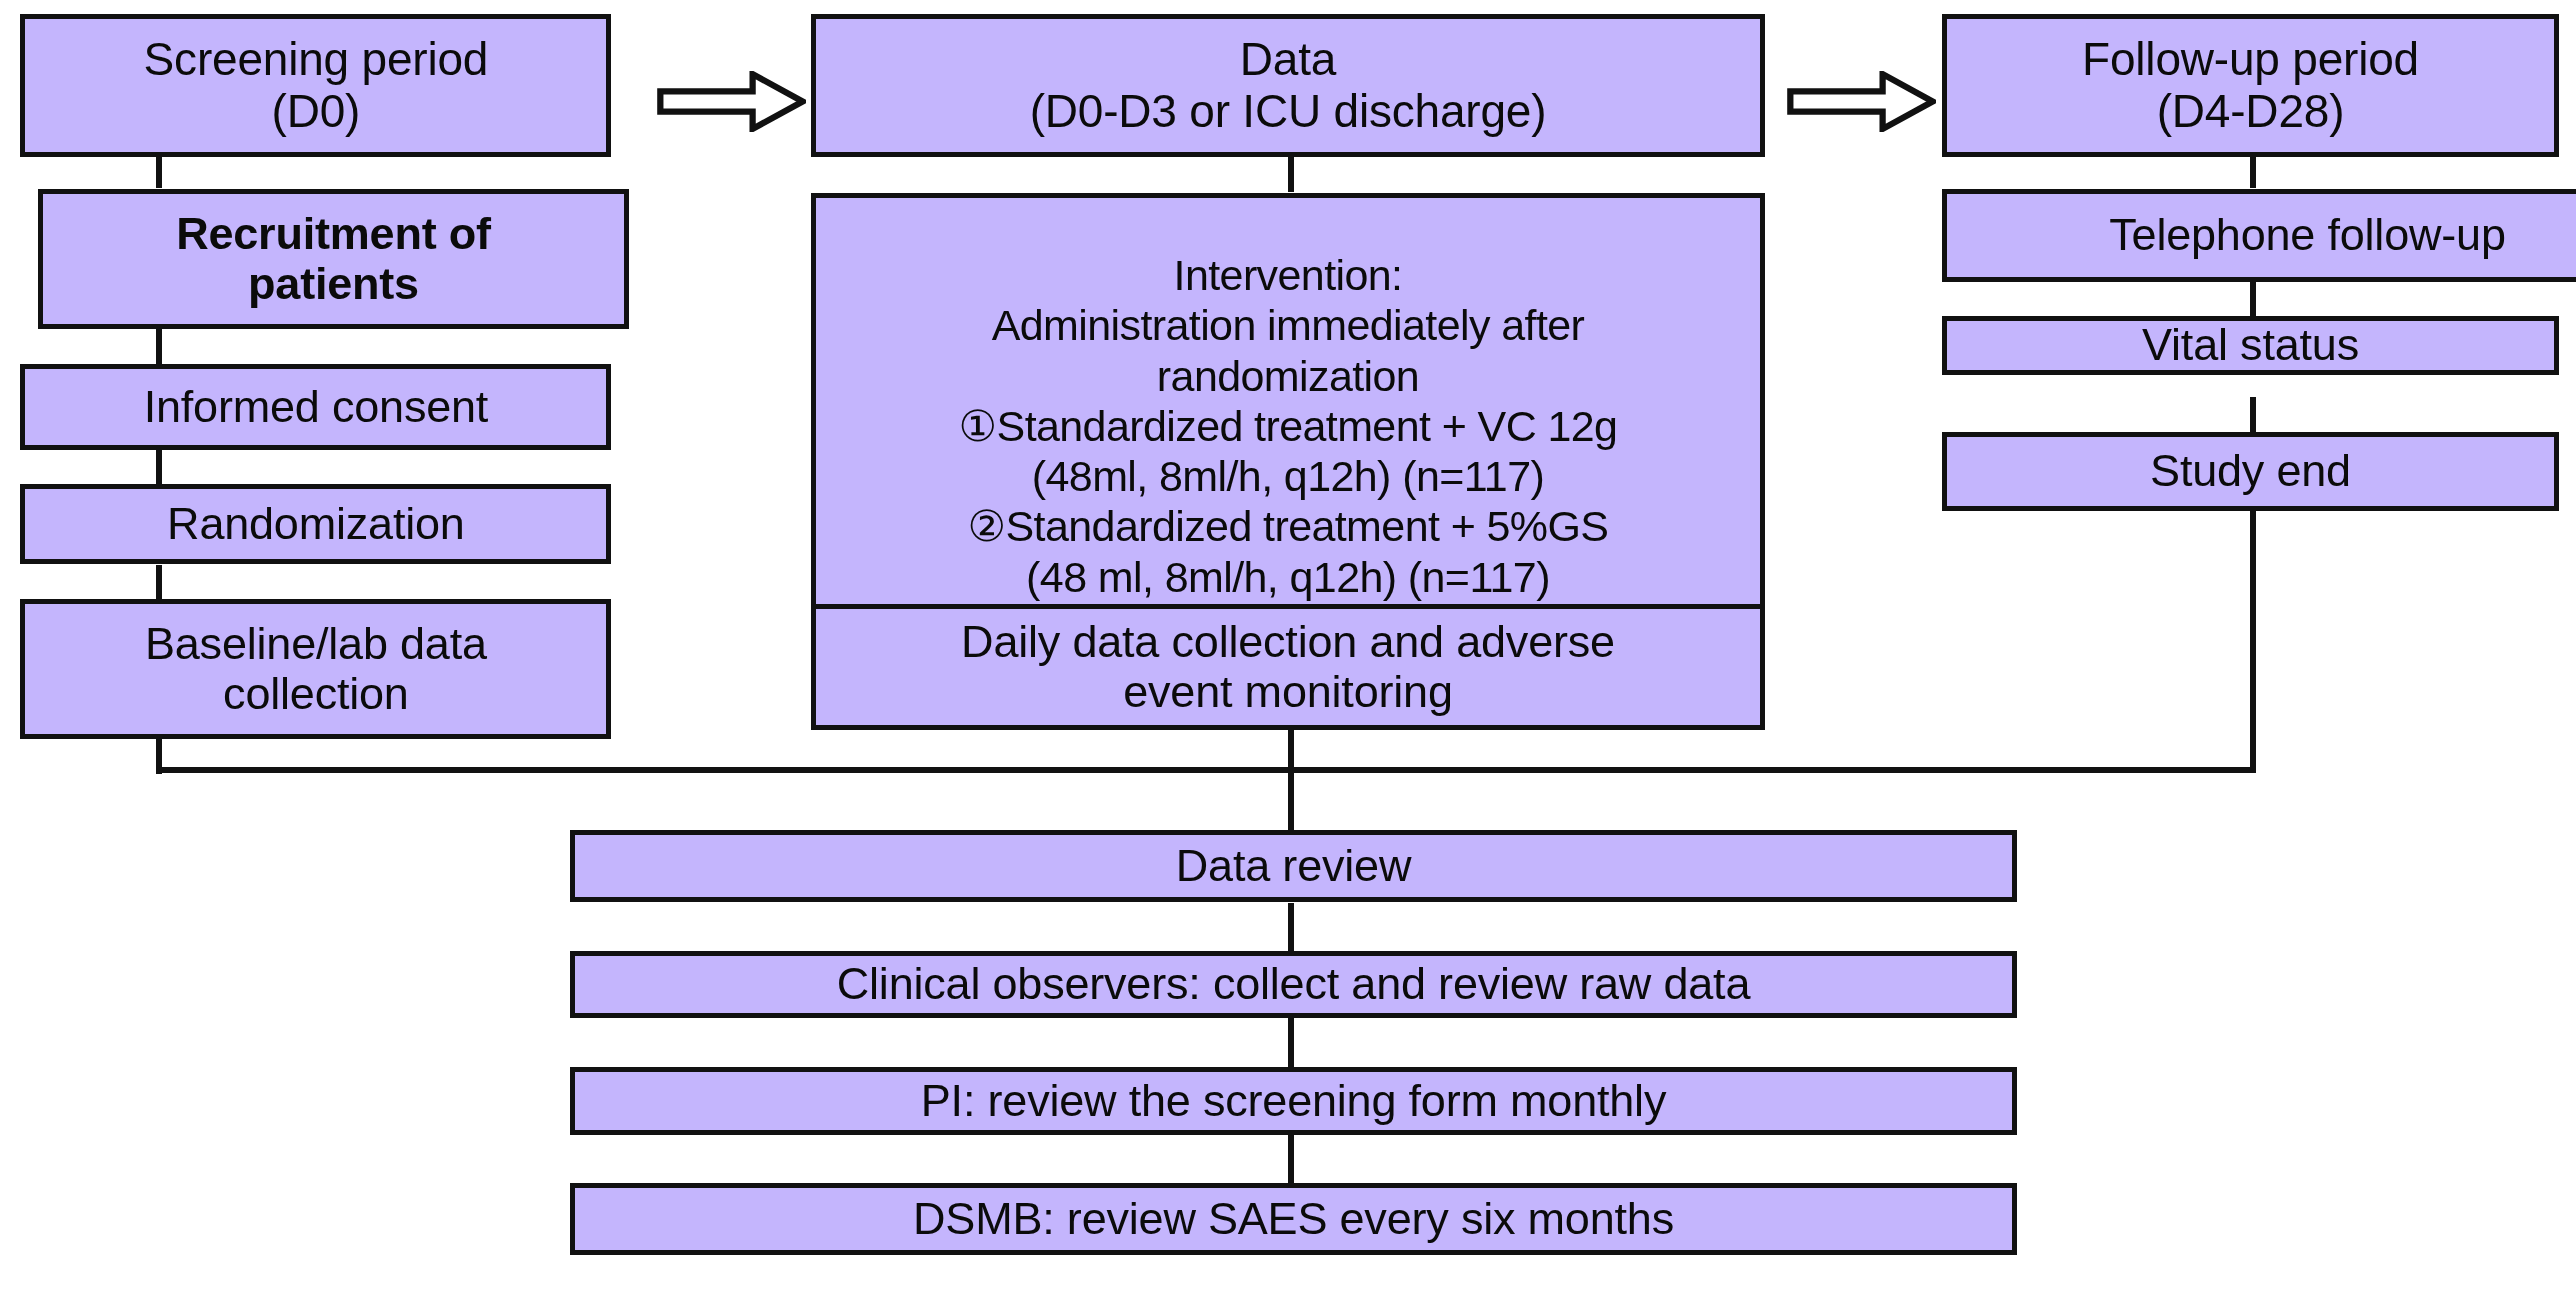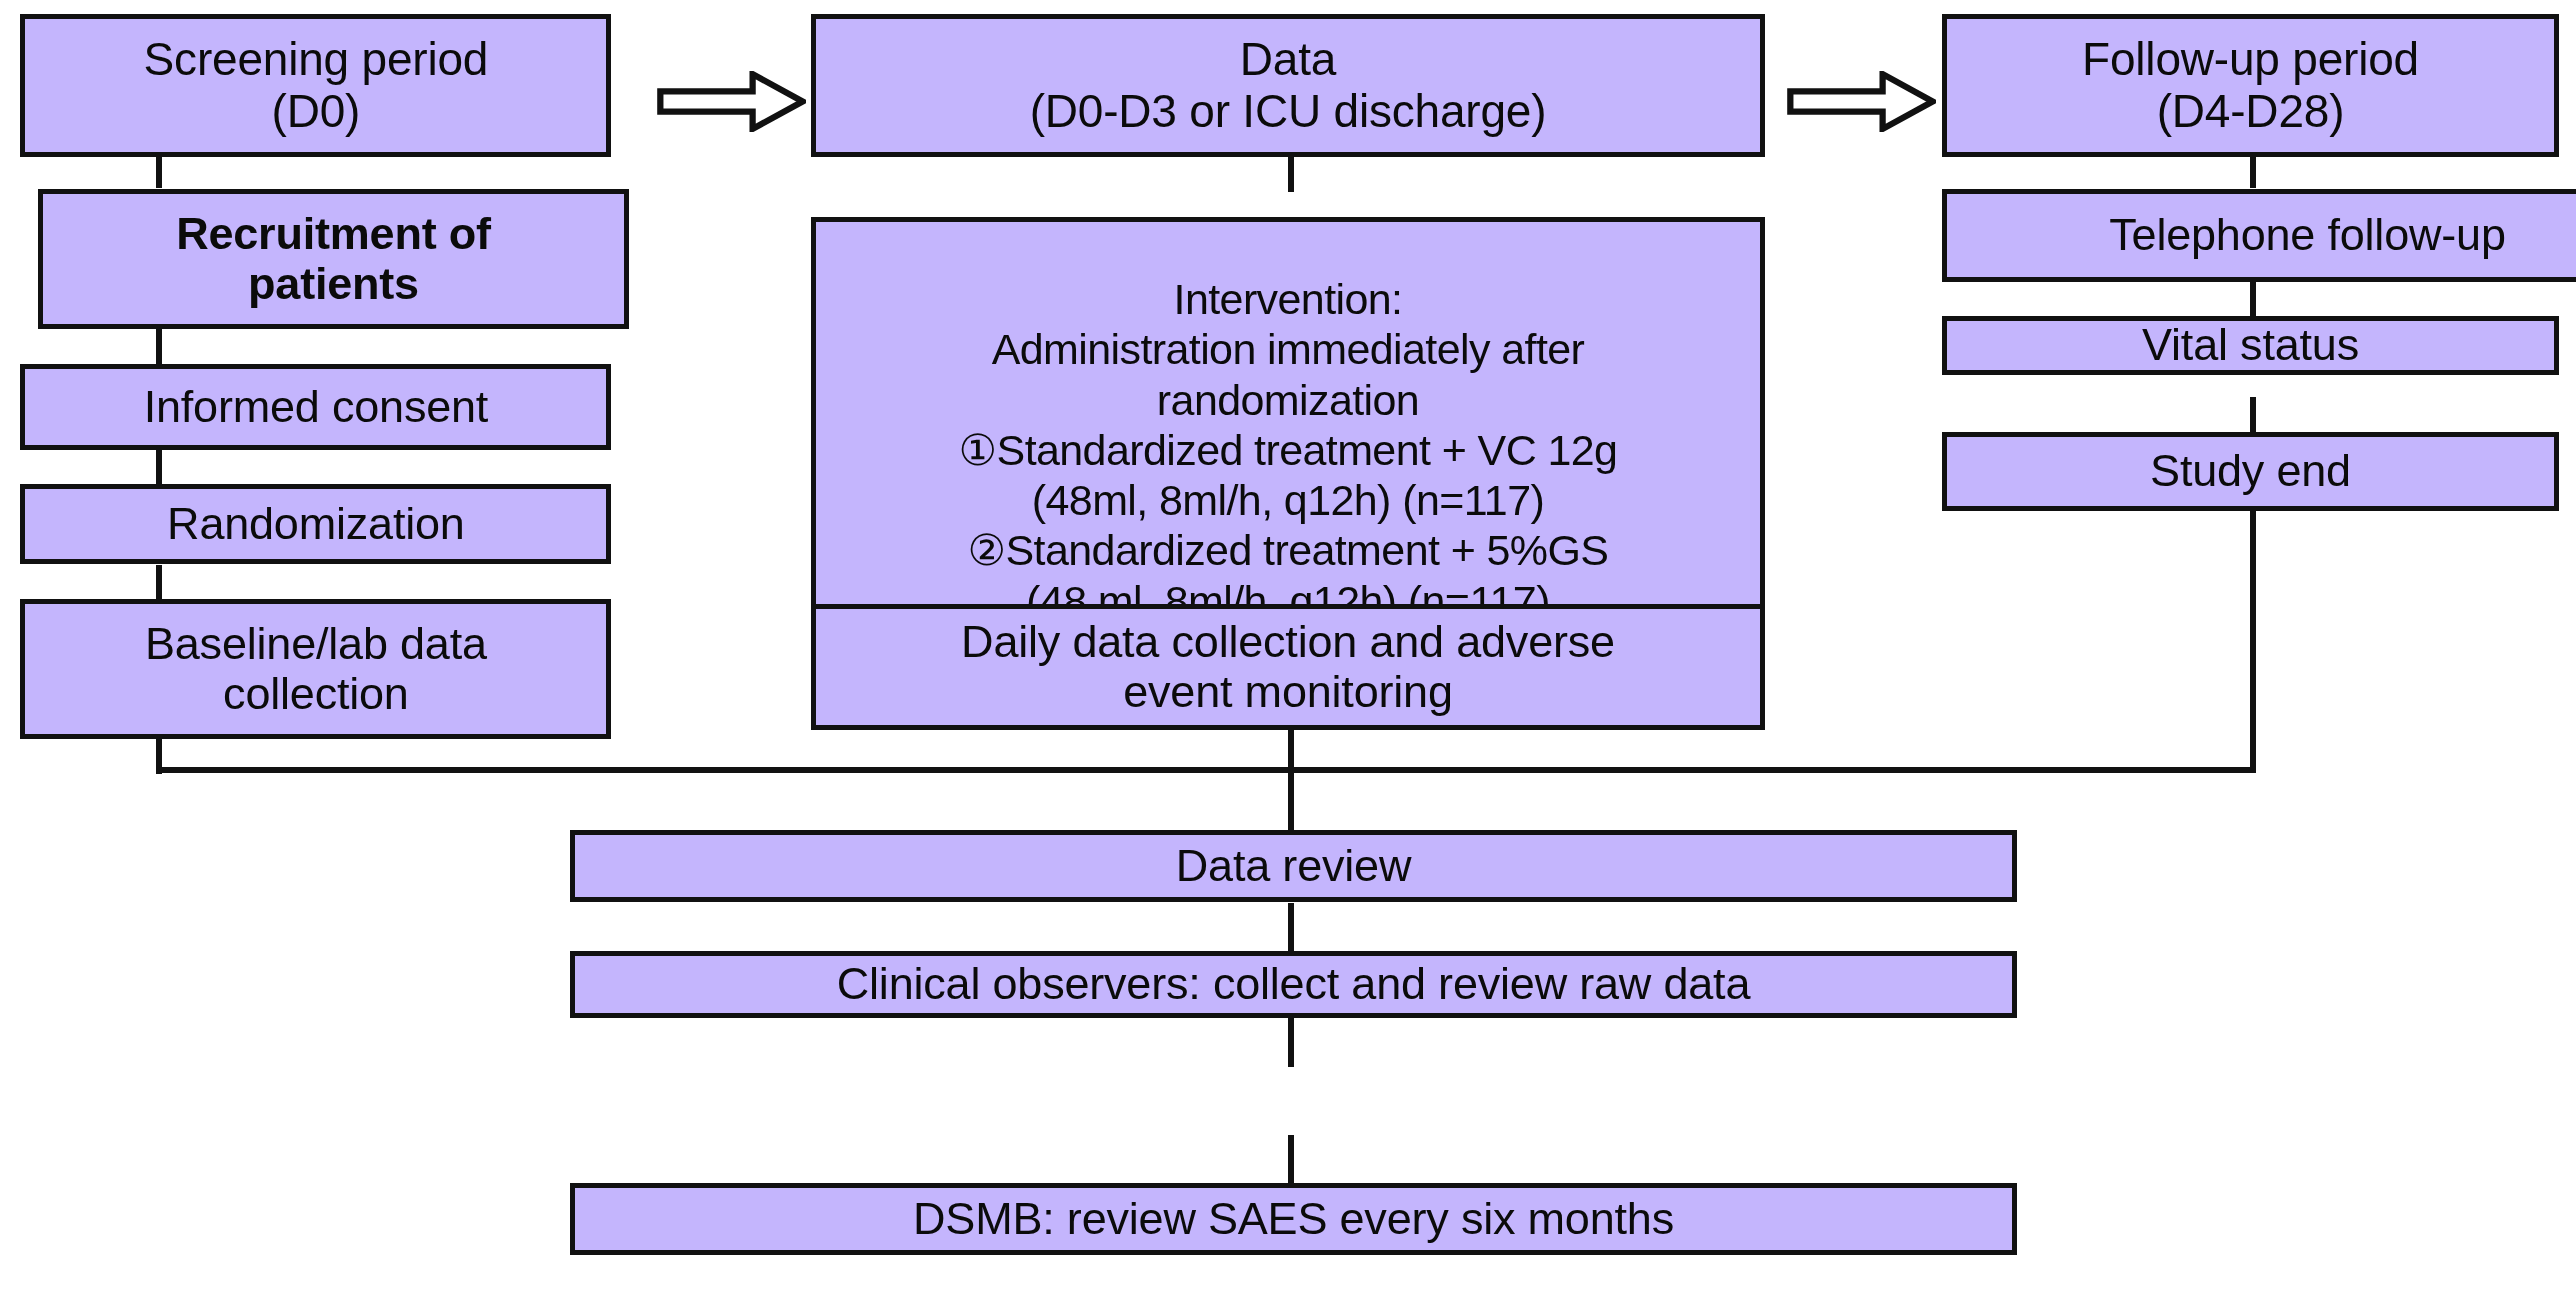--- a/index.html
+++ b/index.html
@@ -112,21 +112,21 @@
   <div class="node std" style="left:20.4px; top:364px; width:591px; height:86px;">Informed consent</div>
 
   <div class="node std" style="left:20.4px; top:484px; width:591px; height:80px;">Randomization</div>
 
   <div class="node std" style="left:20.4px; top:599px; width:591px; height:140px;">Baseline/lab data
 collection</div>
 
   <div class="node hdr" style="left:811px; top:14px; width:954px; height:143px;">Data
 (D0-D3 or ICU discharge)</div>
 
-  <div class="node interv" style="left:811px; top:193px; width:954px; height:466px;margin-top:24px;">Intervention:
+  <div class="node interv" style="left:811px; top:193px; width:954px; height:466px;">Intervention:
 Administration immediately after
 randomization
 ①Standardized treatment + VC 12g
 (48ml, 8ml/h, q12h) (n=117)
 ②Standardized treatment + 5%GS
 (48 ml, 8ml/h, q12h) (n=117)</div>
 
   <div class="node std" style="left:811px; top:604px; width:954px; height:126px;">Daily data collection and adverse
 event monitoring</div>
 
@@ -136,17 +136,18 @@
   <div class="node std" style="left:1942px; top:189px; width:731px; height:93px;">Telephone follow-up</div>
 
   <div class="node std" style="left:1942px; top:316px; width:617px; height:59px;">Vital status</div>
 
   <div class="node std" style="left:1942px; top:432px; width:617px; height:79px;">Study end</div>
 
   <div class="node bottom" style="left:570px; top:830px; width:1447px; height:72px;">Data review</div>
 
   <div class="node bottom" style="left:570px; top:951px; width:1447px; height:67px;">Clinical observers: collect and review raw data</div>
 
+  <div class="node bottom" style="left:570px; top:1067px; width:1447px; height:68px;">PI: review the screening form monthly</div>
 
   <div class="node bottom" style="left:570px; top:1183px; width:1447px; height:72px;">DSMB: review SAES every six months</div>
 
 </div>
 
 
 </body></html>

